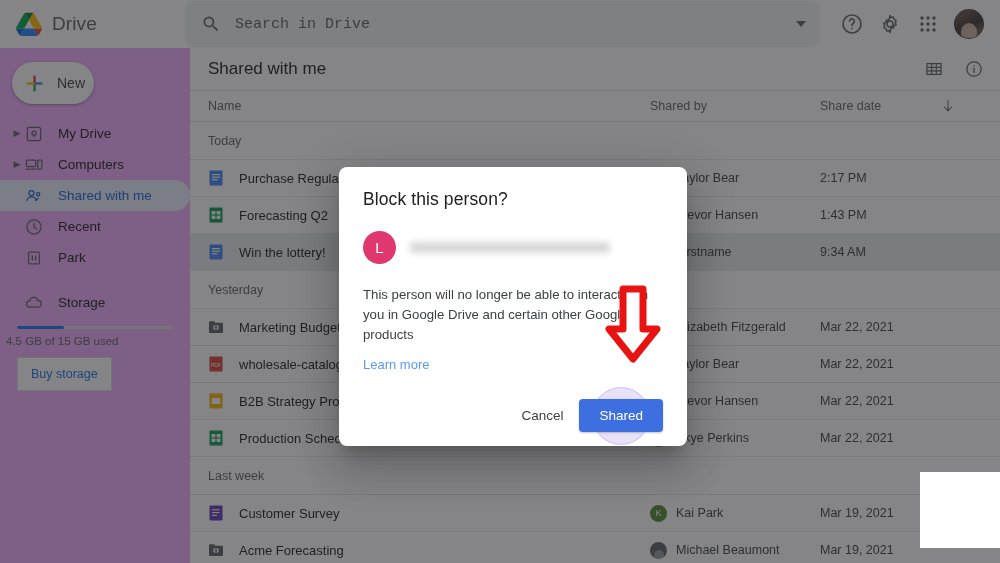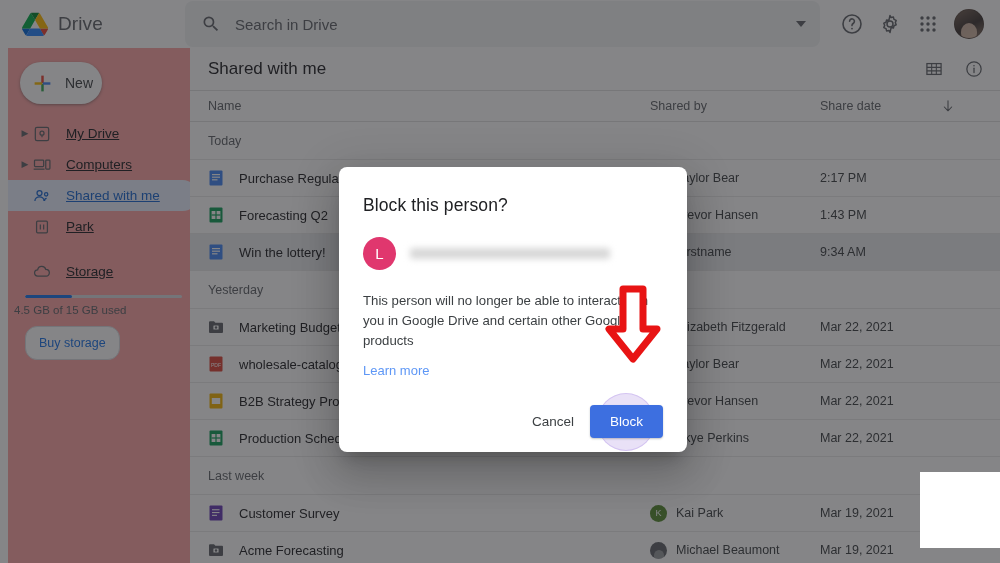--- a/index.html
+++ b/index.html
@@ -25,36 +25,36 @@
 
   
   .topbar {
     position:absolute; top:0; left:0; right:0; height:48px;
     display:flex; align-items:center;
     background:#ffffff;
   }
   .brand {
     width:190px; height:48px;
     display:flex; align-items:center; gap:10px;
-    padding-left:22px;
+    padding-left:16px;
   }
   .drive-logo { width:26px; height:24px; flex:none; }
   .brand-name { font-size:19px; color:#5f6368; letter-spacing:.1px; }
 
   .searchwrap { flex:1; display:flex; align-items:center; padding-left:8px; }
   .searchbox {
     display:flex; align-items:center;
     width:635px; height:46px;
     background:#f1f3f4; border-radius:8px;
     padding:0 14px 0 16px;
   }
   .searchbox .sicon { width:20px; height:20px; flex:none; color:#5f6368; }
   .search-input {
     flex:1; border:none; outline:none; background:transparent;
-    font-family:Liberation Sans, sans-serif; font-size:15px; color:#202124;
+    font-family:Liberation Mono, monospace; font-size:15px; color:#202124;
     padding-left:14px;
   }
   .search-input::placeholder { color:#5f6368; }
   .caret-down {
     width:0;height:0;border-left:5px solid transparent;border-right:5px solid transparent;
     border-top:6px solid #5f6368; margin-left:6px;
   }
   .topright { display:flex; align-items:center; gap:14px; padding:0 16px 0 20px; }
   .ticon { width:24px; height:24px; color:#5f6368; display:block; }
   .avatar-top {
@@ -66,23 +66,22 @@
   .avatar-top::after{
     content:""; position:absolute; left:50%; top:48%;
     width:16px;height:18px;transform:translateX(-50%);
     border-radius:50% 50% 45% 45%;
     background:rgba(226,198,178,.85);
   }
 
   
   .sidebar {
     position:absolute; top:48px; left:0; width:190px; bottom:0;
-    background:#fca5a5;
+    background:#f0abfc;
     padding-top:14px;
-    margin-left:8px;
   }
   .new-btn {
     display:flex; align-items:center; gap:12px;
     margin:0 0 14px 12px;
     width:82px; height:42px;
     border-radius:22px; padding-left:12px;
     box-shadow:0 1px 2px 0 rgba(60,64,67,.3),0 1px 3px 1px rgba(60,64,67,.15);
     background:#fff; cursor:pointer;
   }
   .plus { width:21px; height:21px; flex:none; }
@@ -97,33 +96,33 @@
   }
   .nav-item.active { background:#e8f0fe; color:#1967d2; }
   .nav-item.active .nav-icon { color:#1967d2; }
   .nav-arrow {
     width:14px; flex:none; display:flex; align-items:center; justify-content:center;
     color:#5f6368; font-size:9px; line-height:1;
   }
   .nav-icon { width:20px; height:20px; flex:none; color:#5f6368; margin-right:14px; }
   .nav-item.has-arrow .nav-icon { margin-left:0; }
   .nav-item:not(.has-arrow) .nav-icon { margin-left:14px; }
-  .nav-label { white-space:nowrap;text-decoration:underline; }
+  .nav-label { white-space:nowrap; }
 
   .nav-gap { height:14px; }
   .storage-bar {
     margin:8px 16px 6px 17px; height:3px; border-radius:2px; background:#dadce0;
     position:relative; overflow:hidden;
   }
   .storage-bar i { position:absolute; left:0; top:0; bottom:0; background:#1a73e8; border-radius:2px; }
   .storage-text { font-size:11.5px; color:#5f6368; padding-left:6px; }
   .buy-storage {
     margin:10px 0 0 17px; display:inline-flex; align-items:center; justify-content:center;
     height:28px; padding:16px 13px;
-    border:1px solid #dadce0; border-radius:12px;
+    border:1px solid #dadce0; border-radius:0;
     font-size:12.5px; color:#1a73e8; font-weight:500; cursor:pointer; background:#fff;
   }
 
   
   .content { position:absolute; top:48px; left:190px; right:0; bottom:0; background:#fff; }
   .content-head {
     height:42px; display:flex; align-items:center;
     padding:0 16px 0 18px;
   }
   .content-title { font-size:17px; color:#202124; flex:1; }
@@ -164,21 +163,21 @@
     border-radius:50% 50% 45% 45%; background:rgba(255,255,255,.35);
   }
   .row .col-date { font-size:12.5px; color:#3c4043; }
 
   
   .dialog {
     position:absolute; z-index:60;
     left:339px; top:167px; width:348px;
     background:#fff; border-radius:8px;
     box-shadow:0 11px 15px -7px rgba(0,0,0,.2),0 24px 38px 3px rgba(0,0,0,.14),0 9px 46px 8px rgba(0,0,0,.12);
-    padding:28px 24px 14px 24px;
+    padding:22px 24px 14px 24px;
   }
   .dlg-title { font-size:17.5px; color:#202124; font-weight:400; letter-spacing:.1px; }
   .dlg-person { display:flex; align-items:center; gap:14px; margin-top:21px; }
   .dlg-avatar {
     width:33px; height:33px; border-radius:50%;
     background:#e0376e; color:#fff;
     display:flex; align-items:center; justify-content:center;
     font-size:15px; flex:none;
   }
   .dlg-email {
@@ -300,20 +299,27 @@
     <div class="nav-item active">
       <svg class="nav-icon" viewBox="0 0 24 24" fill="none" stroke="currentColor" stroke-width="1.5">
         <circle cx="9" cy="8.5" r="3"></circle>
           <path d="M3.5 18c0-3 2.5-5 5.5-5s5.5 2 5.5 5"></path>
         <circle cx="17" cy="10" r="2"></circle>
           <path d="M15 18c0-2 1-3.2 2.6-3.2"></path>
       </svg>
       <span class="nav-label">Shared with me</span>
     </div>
 
+    <div class="nav-item">
+      <svg class="nav-icon" viewBox="0 0 24 24" fill="none" stroke="currentColor" stroke-width="1.5">
+        <circle cx="12" cy="12" r="8.5"></circle>
+          <path d="M12 7v5.3l3.4 2" stroke-linecap="round"></path>
+      </svg>
+      <span class="nav-label">Recent</span>
+    </div>
 
 
     <div class="nav-item">
       <svg class="nav-icon" viewBox="0 0 24 24" fill="none" stroke="currentColor" stroke-width="1.5">
         <rect x="5.5" y="5" width="13" height="14" rx="1.3"></rect>
           <path d="M10 9v6M14 9v6"></path>
       </svg>
       <span class="nav-label">Park</span>
     </div>
 
@@ -523,21 +529,21 @@
   <div class="dlg-person">
     <div class="dlg-avatar" style="background: rgb(224, 55, 110);">L</div>
     <div class="dlg-email"></div>
   </div>
   <div class="dlg-body">This person will no longer be able to interact with you in Google Drive and certain other Google products</div>
   <a class="dlg-link">Learn more</a>
   <div class="dlg-actions">
     <button class="btn-cancel">Cancel</button>
     <span class="btn-block-wrap">
       <span class="ripple"></span>
-      <button class="btn-block" style="background: rgb(61, 111, 224);">Block</button>
+      <button class="btn-block" style="background: rgb(61, 111, 224);">Shared</button>
     </span>
   </div>
 </div>
 
 <svg class="arrow-anno" viewBox="0 0 58 80">
   <path d="M19 4 H39 V44 H53 L29 74 L5 44 H19 Z" fill="#ffffff" stroke="#e81414" stroke-width="7" stroke-linejoin="round"></path>
 </svg>
 <div class="white-box"></div>
 
 </body></html>

